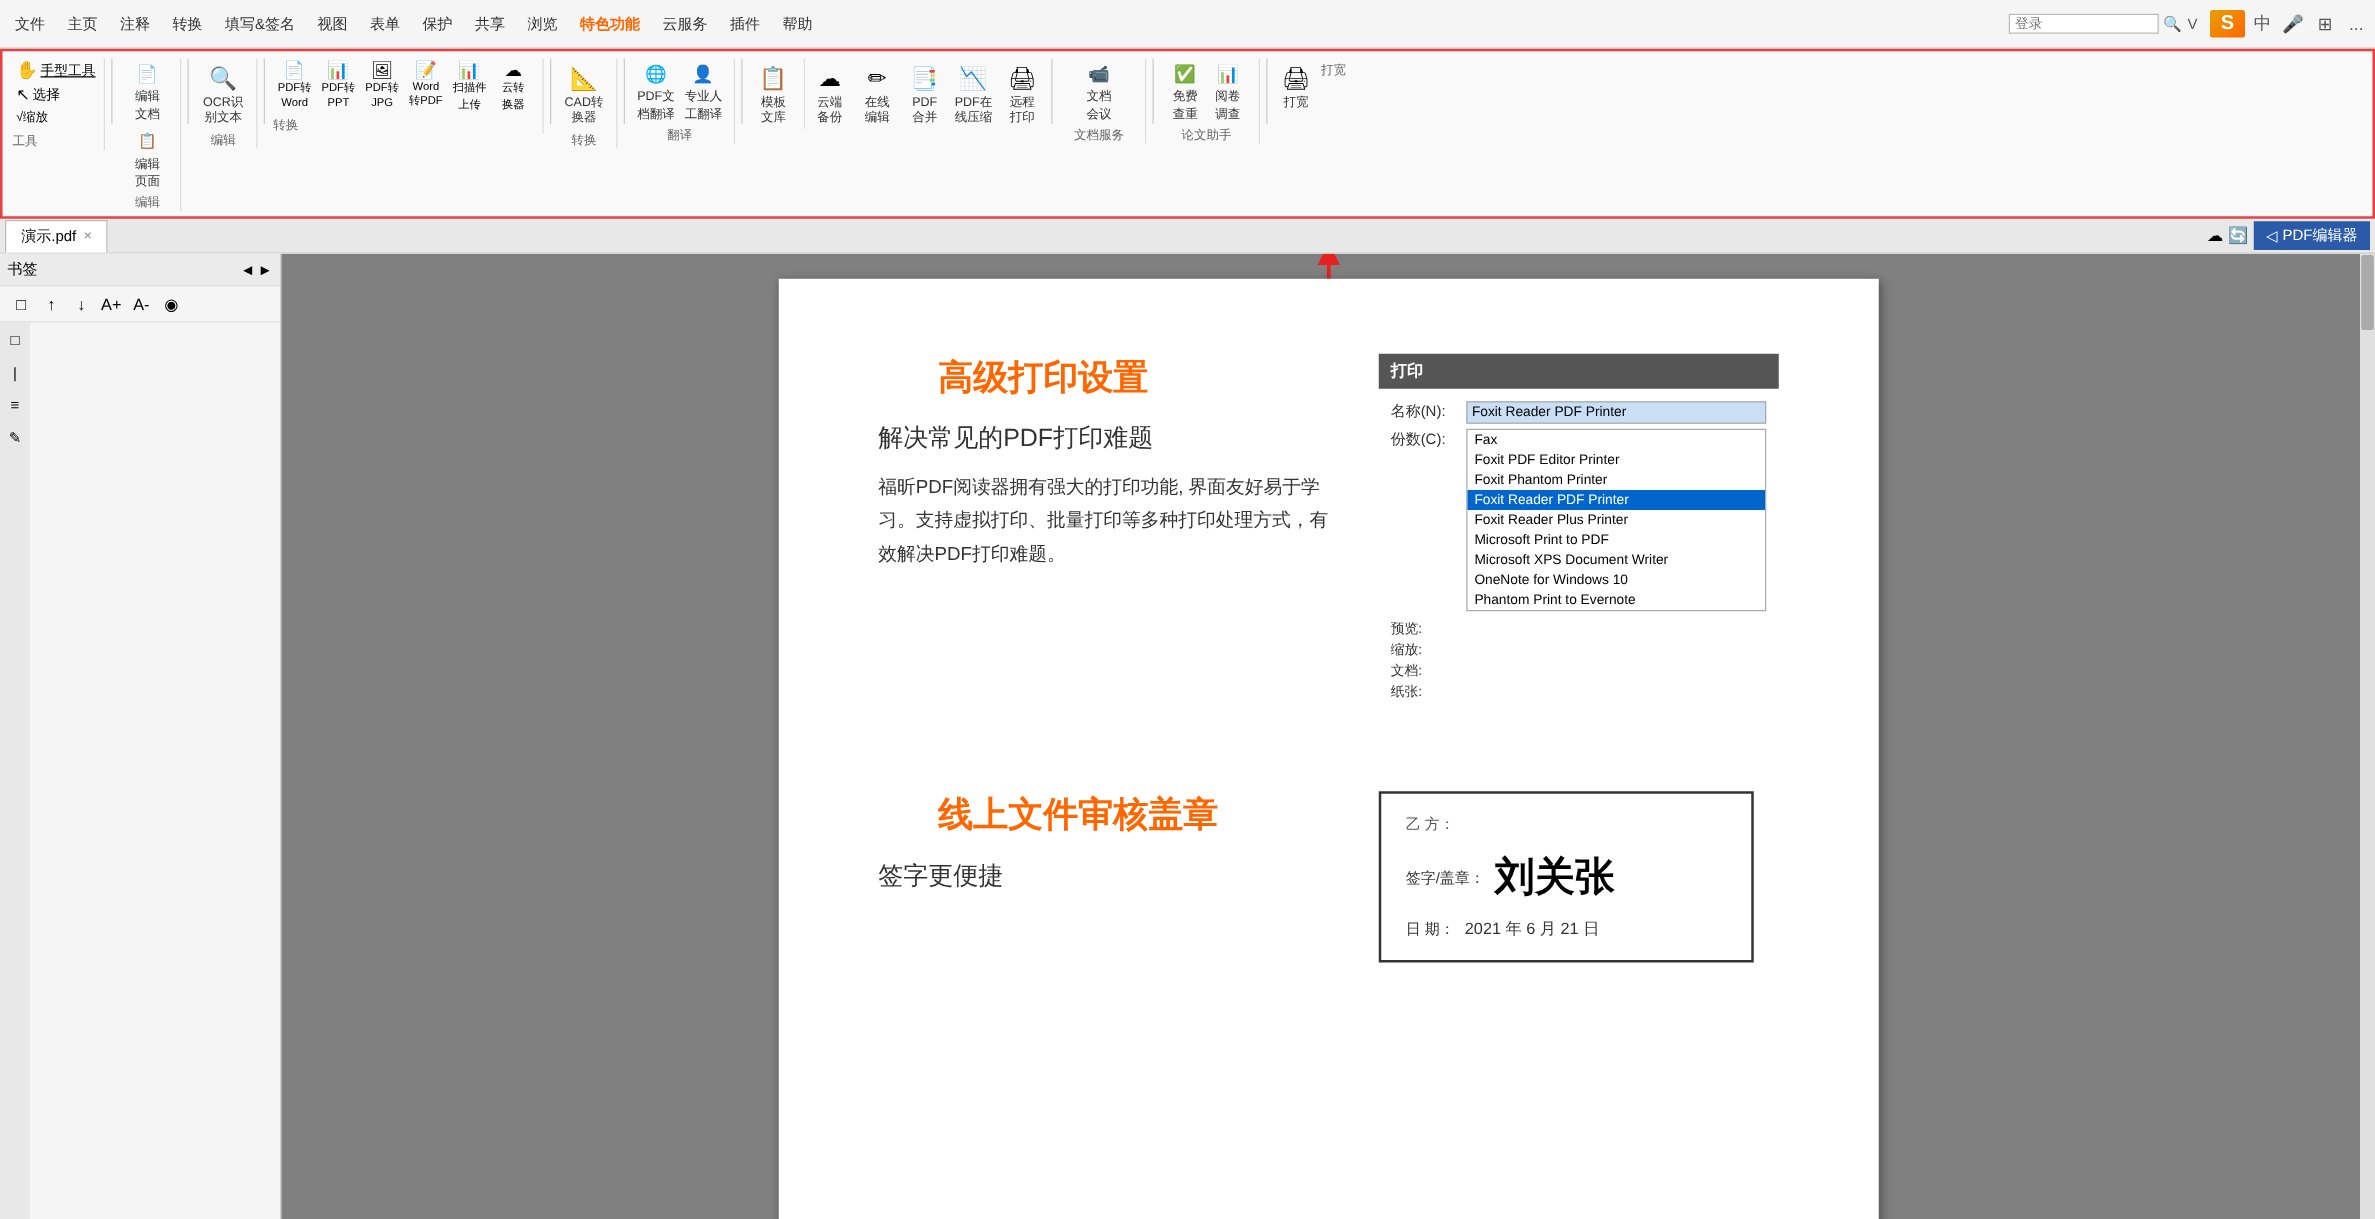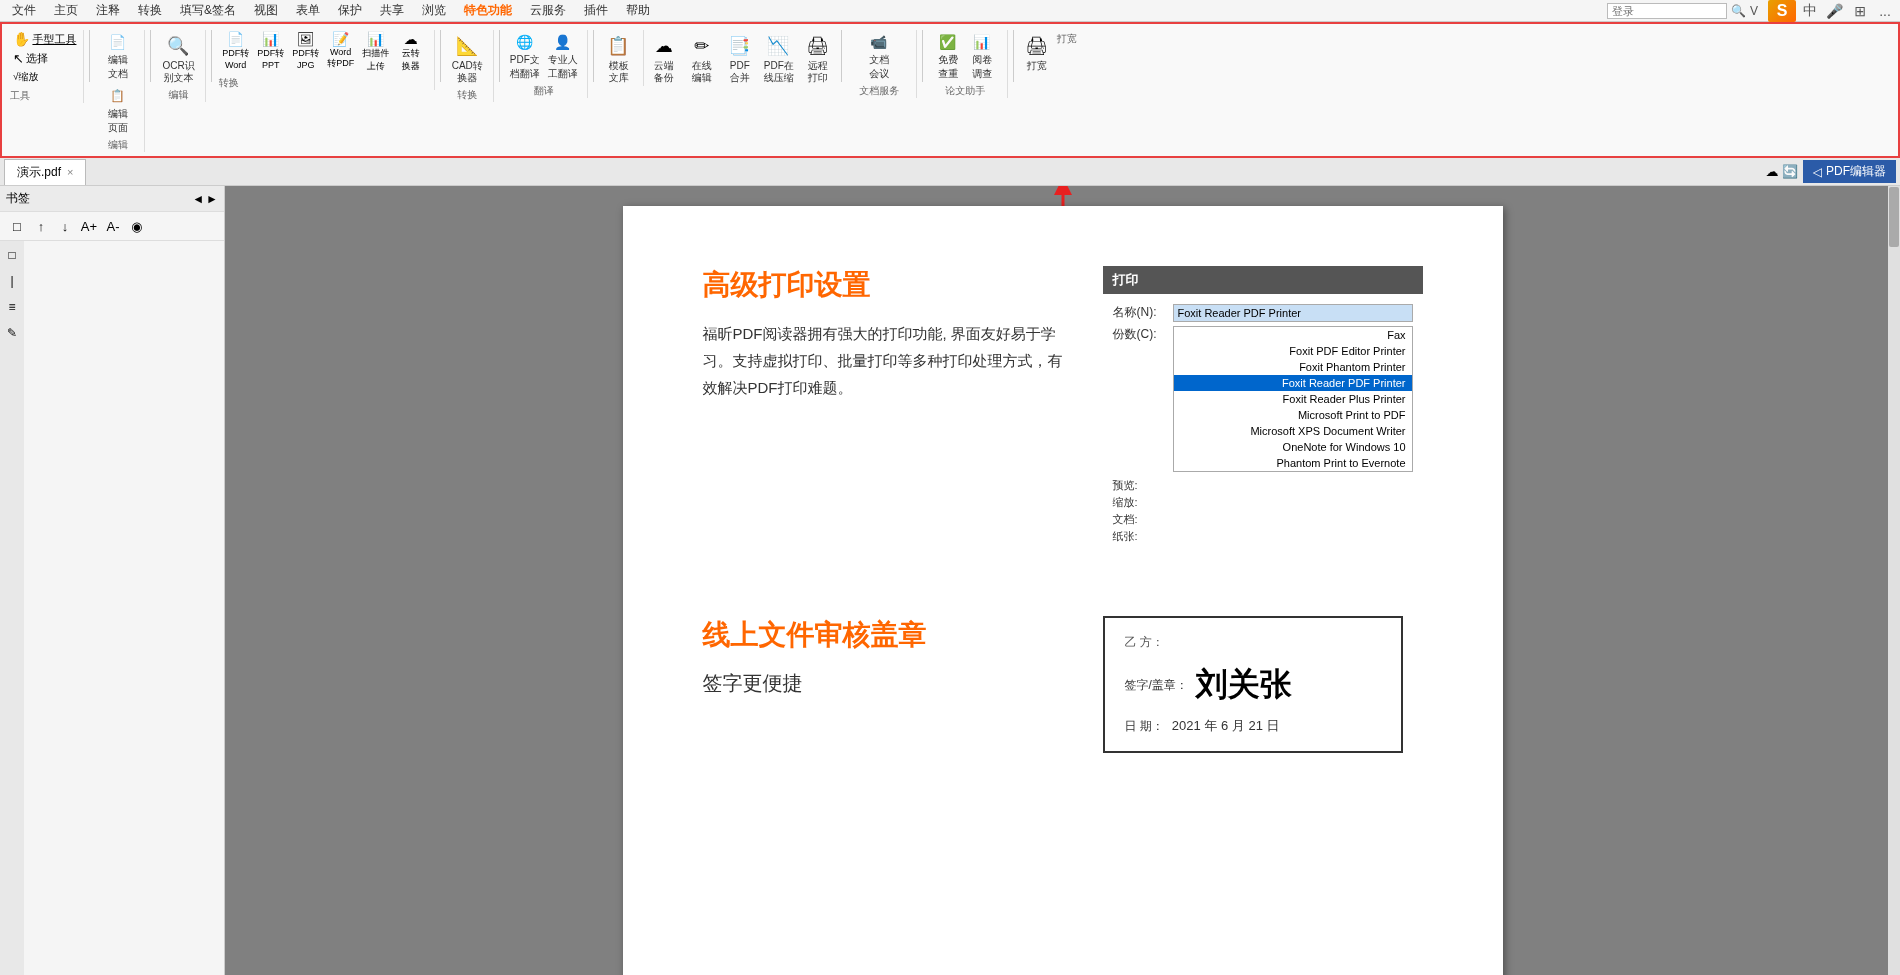--- a/index.html
+++ b/index.html
@@ -4,21 +4,21 @@
   <style>
     * { margin: 0; padding: 0; box-sizing: border-box; }
     body { font-family: 'Microsoft YaHei', SimSun, sans-serif; background: #f0f0f0; width: 1900px; min-height: 975px; overflow: hidden; }
 
     
     .menu-bar {
       background: #f5f5f5;
       border-bottom: 1px solid #ccc;
       display: flex;
       align-items: center;
-      height: 22px;
+      height: 39px;
       padding: 0 4px;
       font-size: 12px;
       gap: 2px;
     }
     .menu-item {
       padding: 2px 8px;
       cursor: pointer;
       color: #333;
     }
 
@@ -231,20 +231,21 @@
       box-shadow: 2px 2px 8px rgba(0,0,0,0.4);
       min-height: 800px;
       position: relative;
     }
 
     .section-title {
       font-size: 28px;
       font-weight: bold;
       color: #ff6600;
       margin-bottom: 16px;
+      margin-left: 48px;
     }
     .section-subtitle {
       font-size: 20px;
       color: #333;
       margin-bottom: 12px;
       font-weight: normal;
     }
     .section-body {
       font-size: 15px;
       color: #333;
@@ -276,21 +277,20 @@
       flex: 1;
       border: 1px solid #aaa;
       padding: 2px 4px;
       font-size: 11px;
       background: #c8dff5;
     }
     .print-list {
       flex: 1;
       border: 1px solid #aaa;
       font-size: 11px;
-      text-align: right;
     }
     .print-list-item {
       padding: 2px 6px;
       cursor: pointer;
     }
     .print-list-item.selected {
       background: #0066cc;
       color: white;
     }
     .print-text-row {
@@ -658,20 +658,21 @@
             <line x1="30" y1="70" x2="30" y2="10" stroke="#e82020" stroke-width="3" marker-end="url(#arrowhead)"></line>
           </svg>
         </div>
       </div>
 
       <div class="pdf-page">
 
         <div style="display:flex; gap:40px; margin-bottom:60px;">
           <div style="flex:1;">
             <div class="section-title">高级打印设置</div>
+            <div class="section-subtitle">解决常见的PDF打印难题</div>
             <div class="section-body">福昕PDF阅读器拥有强大的打印功能, 界面友好易于学习。支持虚拟打印、批量打印等多种打印处理方式，有效解决PDF打印难题。</div>
           </div>
 
           <div style="width:320px; flex-shrink:0;">
             <div class="print-dialog-title">打印</div>
             <div class="print-dialog-body">
               <div class="print-row">
                 <span class="print-label">名称(N):</span>
                 <div class="print-input-field">Foxit Reader PDF Printer</div>
               </div>

